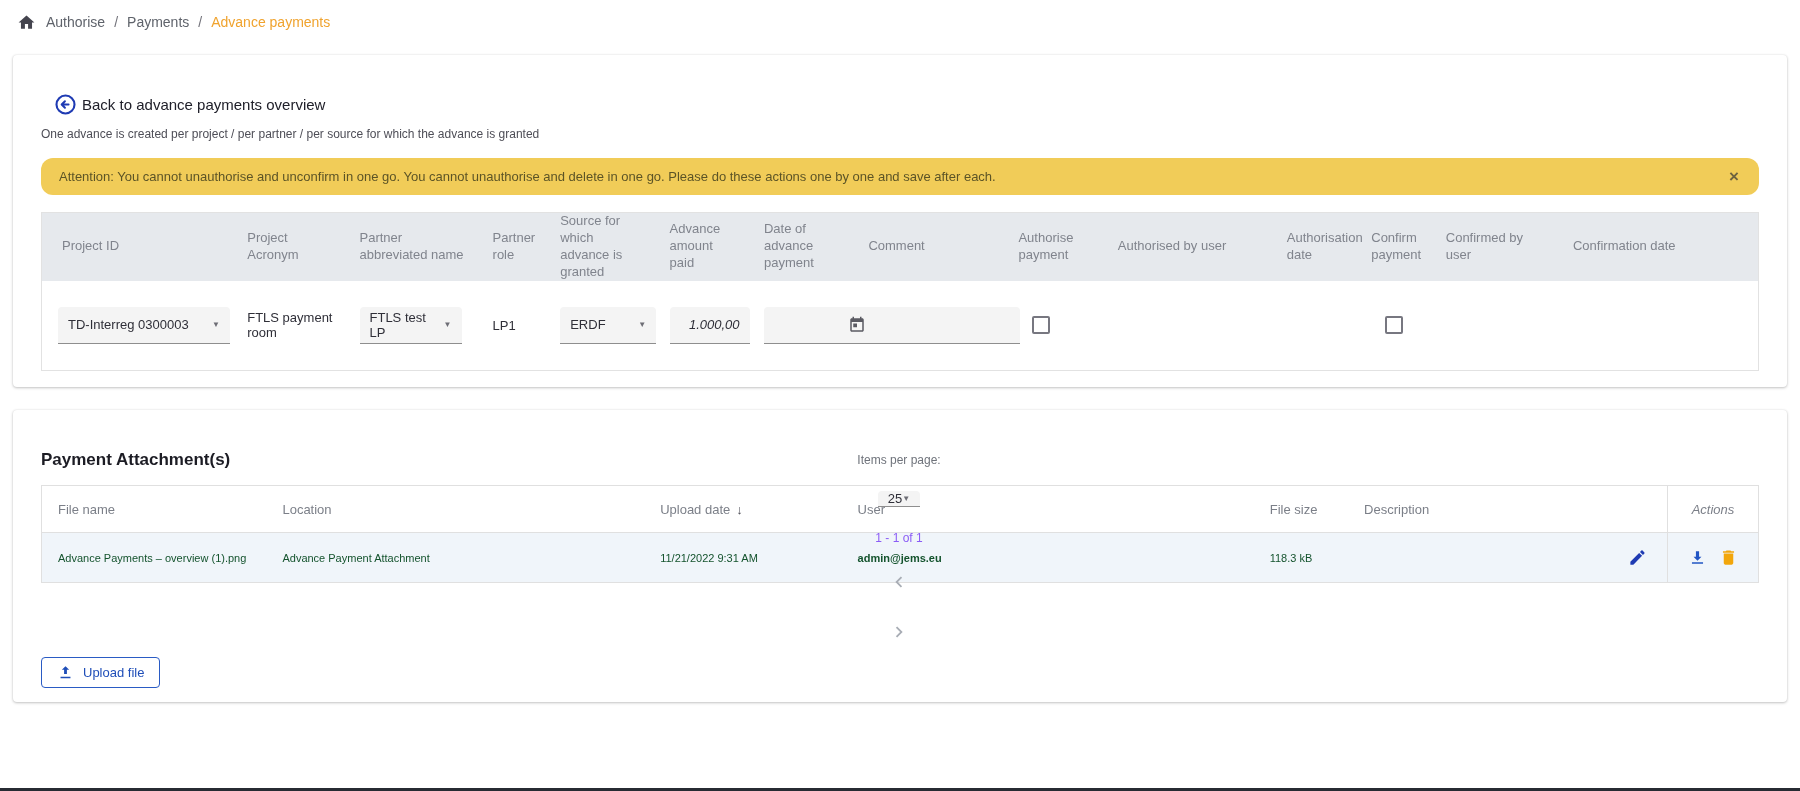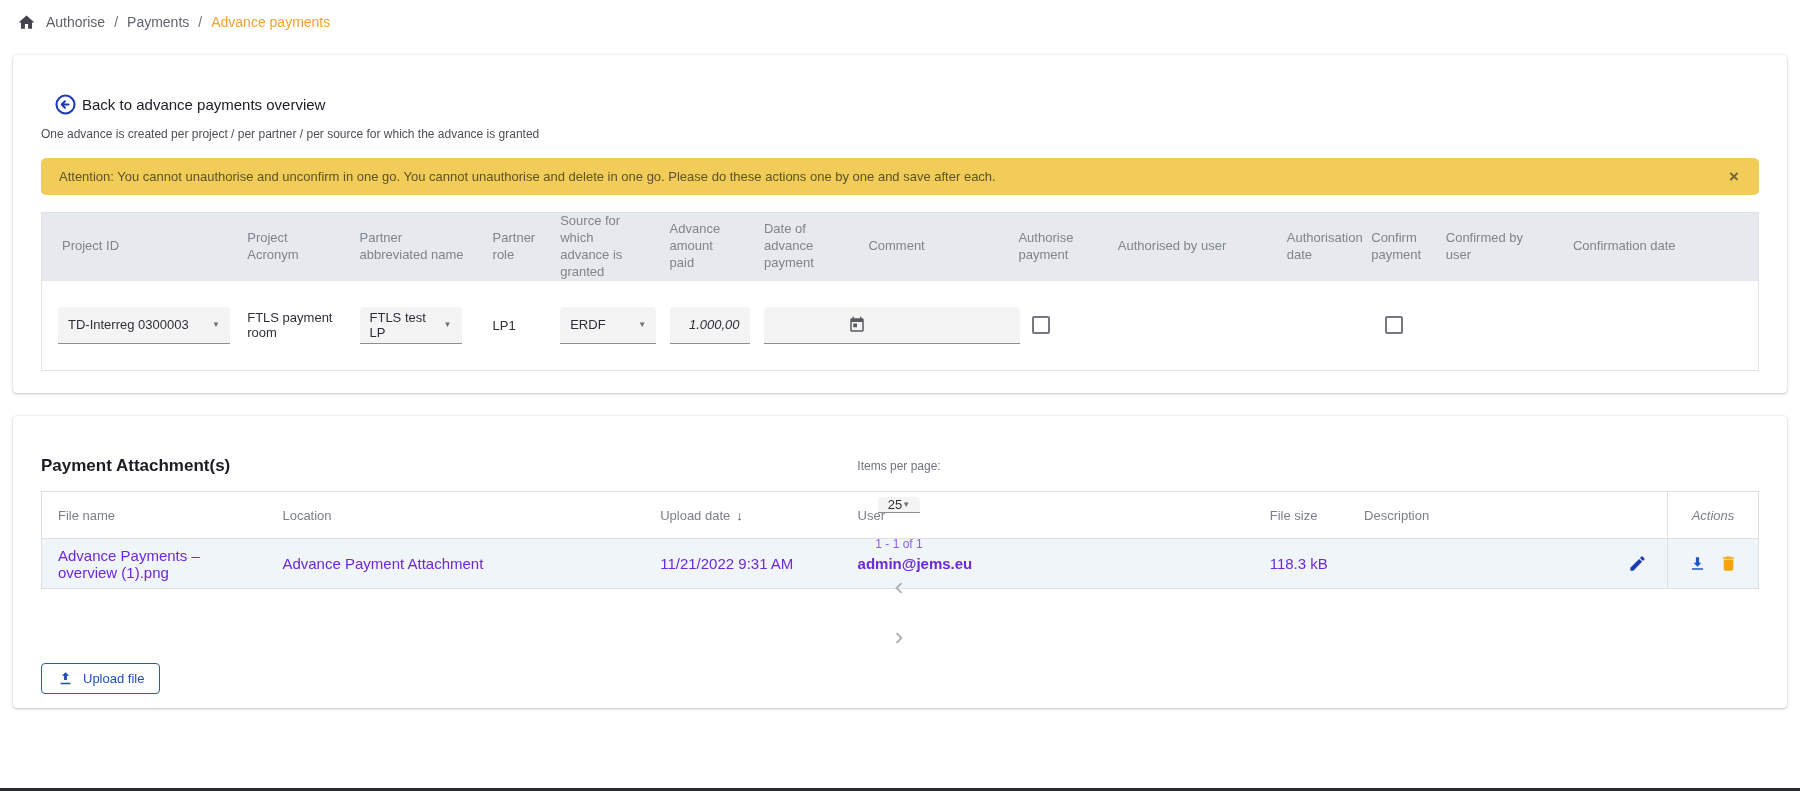--- a/index.html
+++ b/index.html
@@ -13,32 +13,32 @@
   
   .breadcrumb { display:flex; align-items:center; gap:9px; padding:11px 0 0 17px; font-size:14px; color:#5f636b; height:33px; }
   .breadcrumb .crumb { cursor:pointer; }
   .breadcrumb .crumb.active { color:#f0a32e; cursor:default; }
   .crumb-sep { color:#73737b; }
   .home-ic { display:inline-flex; margin-right:1px; cursor:pointer; }
 
   
   .card { background:#fff; border-radius:4px; margin:0 13px;
           box-shadow:0 1px 3px rgba(0,0,0,.22), 0 0 2px rgba(0,0,0,.10); }
-  .card-detail { margin-top:22px; padding:38px 28px 22px; }
+  .card-detail { margin-top:22px; padding:38px 28px 16px; }
   .card-attachments { margin-top:23px; padding:40px 28px 14px; }
 
   
   .back-link { display:inline-flex; align-items:center; gap:5px; margin-left:13px; cursor:pointer; }
   .back-link .txt { font-size:15px; font-weight:500; color:#20202a; }
 
   .detail-title { font-size:17px; font-weight:700; margin:44px 0 0; color:#1c1c24; }
   .detail-sub { font-size:12px; color:#4e4e57; margin:7px 0 0; }
 
   
-  .warning { margin-top:17px; background:#f1cc58; border-radius:5px; display:flex; align-items:center; padding:0 18px; height:37px; }
+  .warning { margin-top:17px; background:#f1cc58; border-radius:12px; display:flex; align-items:center; padding:0 18px; height:37px; }
   .warning .msg { flex:1; font-size:13px; color:#5c5426; }
   .warning .close-btn { background:none; border:none; font-size:17px; font-weight:700; color:#6e6340; cursor:pointer; padding:0 2px; line-height:1; }
 
   
   table { border-collapse:collapse; table-layout:fixed; width:100%; }
   .detail-table { margin-top:17px; border:1px solid #e2e2e2; }
   .detail-table thead tr { background:#e6e9ed; height:58px; }
   .detail-table th { font-size:13px; font-weight:400; color:#80848d; text-align:left; padding:0 10px 0 16px; line-height:1.3; vertical-align:middle; }
   .detail-table th:first-child { padding-left:20px; }
   .detail-table tbody tr { height:90px; background:#fff; }
@@ -56,21 +56,21 @@
 
   .checkbox { appearance:none; -webkit-appearance:none; width:18px; height:18px; border:2px solid #777780;
               border-radius:2px; background:#fff; margin:0 0 0 14px; cursor:pointer; display:block; }
 
   
   .attach-title { font-size:17px; font-weight:700; margin:0; color:#1c1c24; }
   .attach-table { margin-top:15px; border:1px solid #e0e0e0; }
   .attach-table thead tr { height:47px; background:#fff; border-bottom:1px solid #e0e0e0; }
   .attach-table th { font-size:13px; font-weight:400; color:#7b7f88; text-align:left; padding:0 16px; vertical-align:middle; }
   .attach-table tbody tr { height:50px; background:#f0f5fa; }
-  .attach-table td { font-size:15px; color:#6d28d9; padding:0 16px; vertical-align:middle; }
+  .attach-table td { font-size:11px; color:#14532d; padding:0 16px; vertical-align:middle; }
   .user-cell { font-weight:700; }
   .actions-col { border-left:1px solid #e0e0e0; }
   th.actions-col { text-align:center; padding:0 8px;font-style:italic; }
   td.actions-col { text-align:center; padding:0 8px; white-space:nowrap; }
   .sort-ic { font-size:13px; color:#4c4c55; margin-left:6px; }
   .desc-cell .inner { display:flex; justify-content:flex-end; align-items:center; }
   .icon-btn { background:none; border:none; padding:2px 4px; cursor:pointer; display:inline-flex; align-items:center; }
 
   
   .paginator { display:flex; align-items:center; justify-content:flex-end; gap:24px; margin-top:10px; height:52px;

